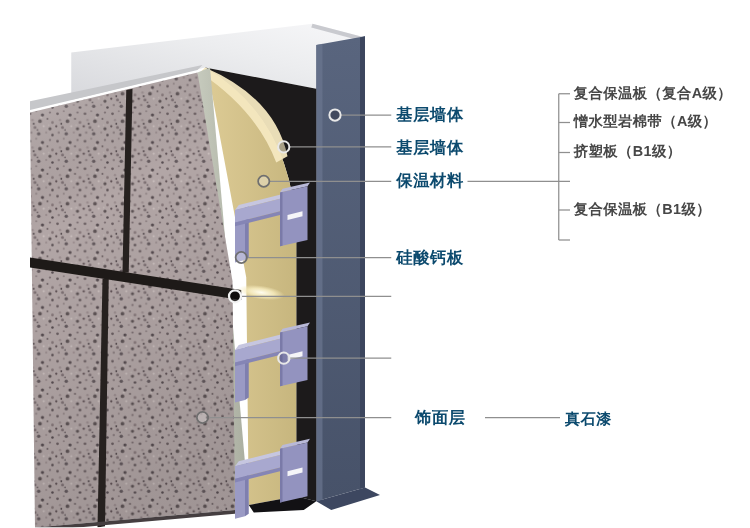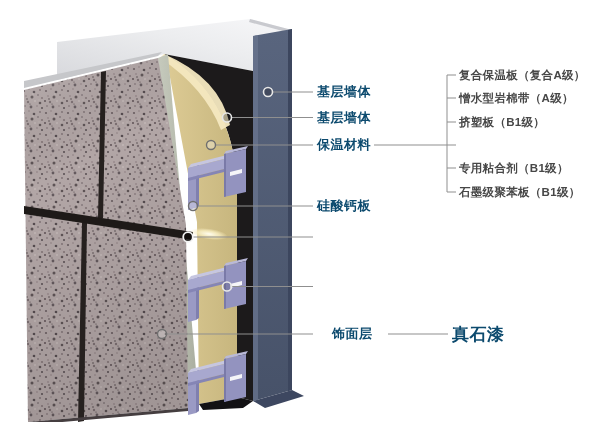--- a/index.html
+++ b/index.html
@@ -6,21 +6,21 @@
   .stage{
     position:relative;width:600px;height:422px;background:#ffffff;overflow:hidden;
     font-family:"Liberation Sans","DejaVu Sans",sans-serif;
   }
   .art{position:absolute;left:0;top:0;}
   .lbl{
     position:absolute;height:16px;line-height:16px;white-space:nowrap;
     color:#0c4a6e;font-weight:bold;font-size:13px;letter-spacing:0.5px;
   }
   .lbl.sub{font-size:11.5px;color:#474747;letter-spacing:0.3px;}
-  .lbl.small{font-size:17px;}
+  .lbl.small{font-size:12px;}
 </style>
 </head>
 <body>
 
 <div class="stage">
 
   <svg class="art" width="600" height="422" viewBox="0 0 600 422">
     <defs>
       <pattern id="speckle" width="22" height="22" patternUnits="userSpaceOnUse">
         <rect width="22" height="22" fill="#b2a6a6"></rect>
@@ -152,16 +152,15 @@
   <div class="lbl" style="left:317px;top:84px">基层墙体</div>
   <div class="lbl" style="left:317px;top:110px">基层墙体</div>
   <div class="lbl" style="left:317px;top:137px">保温材料</div>
   <div class="lbl" style="left:317px;top:198px">硅酸钙板</div>
   <div class="lbl" style="left:332px;top:326px">饰面层</div>
   <div class="lbl small" style="left:452px;top:327px">真石漆</div>
 
   <div class="lbl sub" style="left:459px;top:67px">复合保温板（复合A级）</div>
   <div class="lbl sub" style="left:459px;top:90px">憎水型岩棉带（A级）</div>
   <div class="lbl sub" style="left:459px;top:114px">挤塑板（B1级）</div>
-  <div class="lbl sub" style="left:459px;top:160px">专用粘合剂（B1级）</div>
-  <div class="lbl sub" style="left:459px;top:184px">石墨级聚苯板（B1级）</div>
+  <div class="lbl sub" style="left:459px;top:160px">复合保温板（B1级）</div>
 
 </div>
 
 </body></html>

